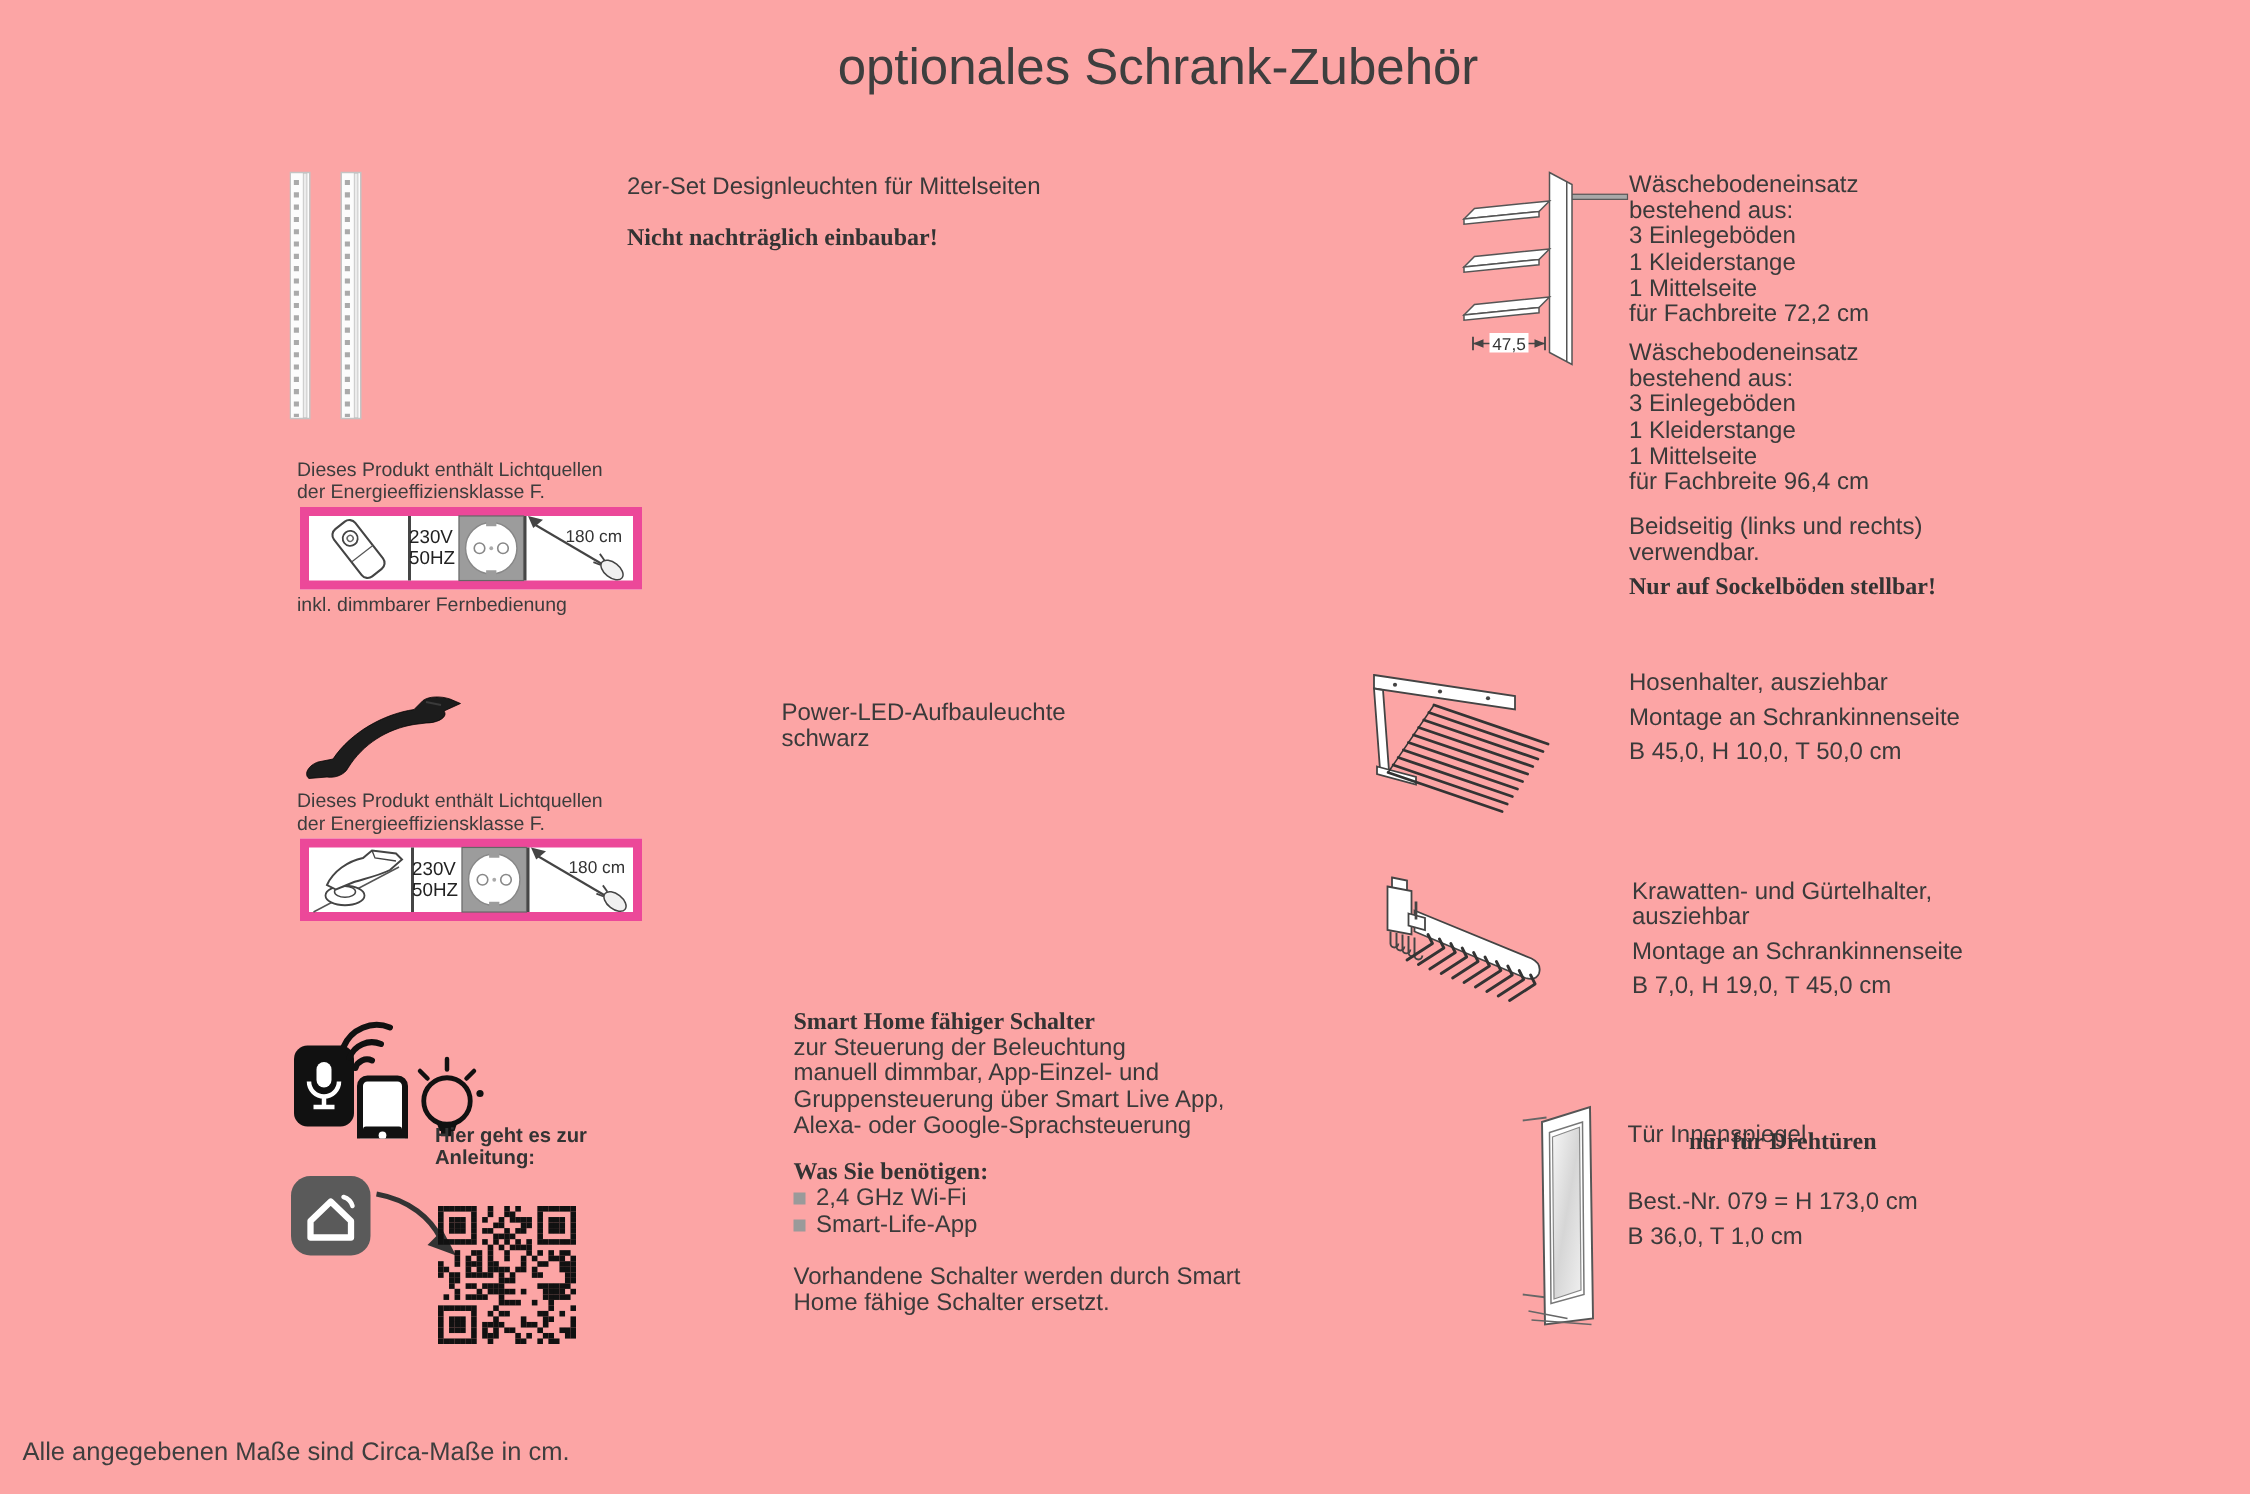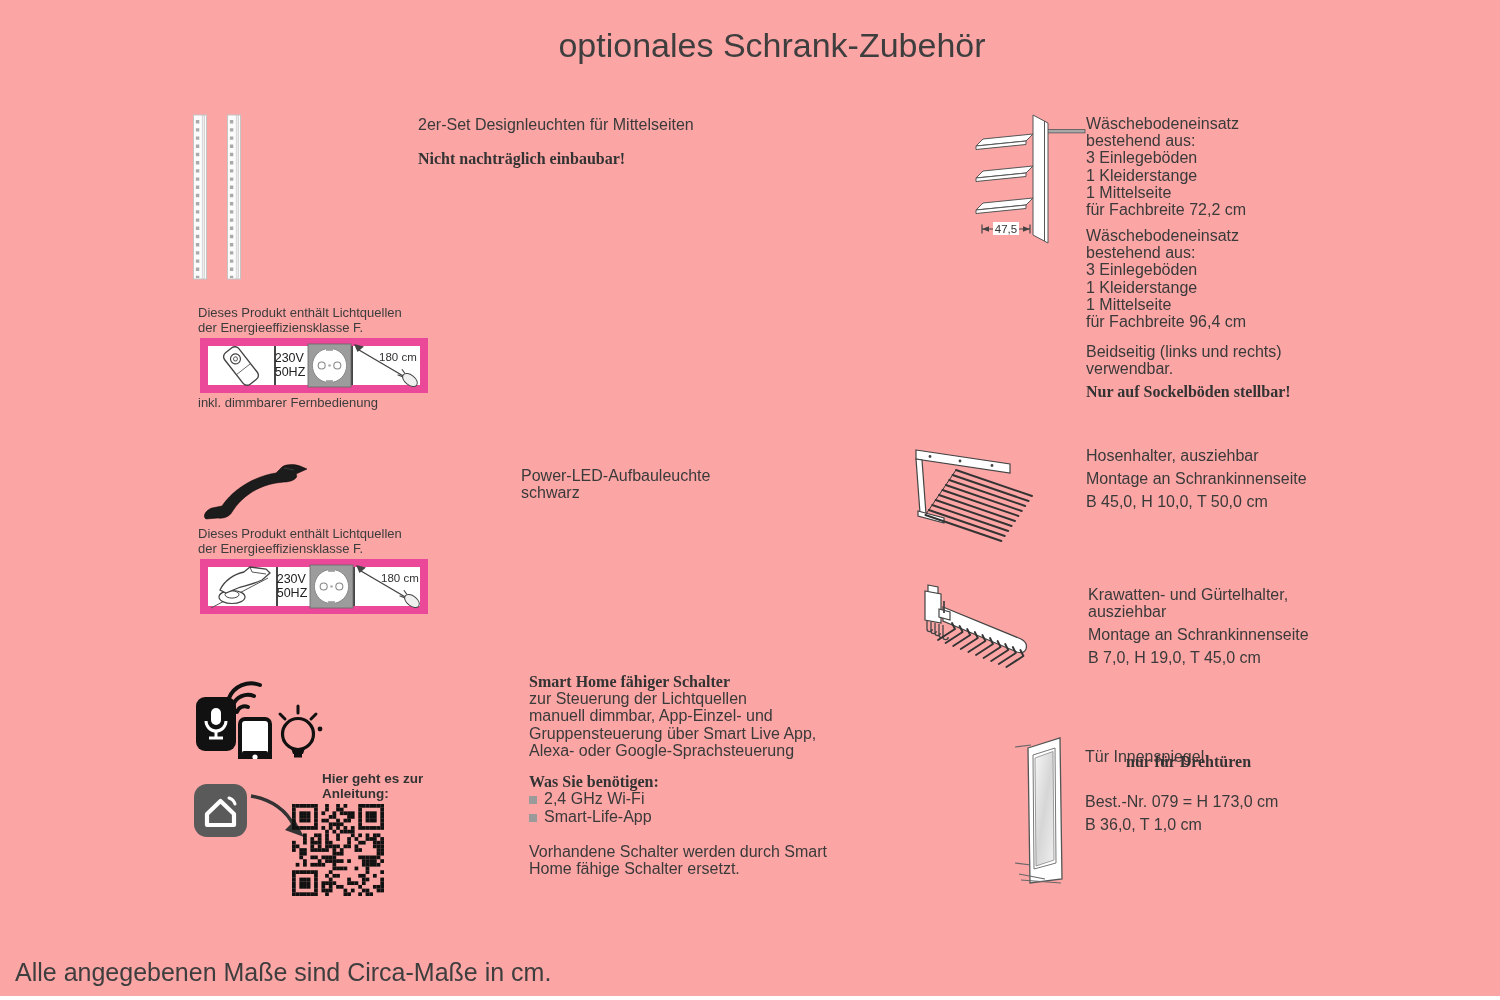--- a/index.html
+++ b/index.html
@@ -3,22 +3,22 @@
 <meta charset="utf-8">
 <style>
   html,body{margin:0;padding:0;background:#fff;}
   #page{position:relative;width:1500px;height:996px;background:#fca5a5;overflow:hidden;
         font-family:"Liberation Sans",sans-serif;color:#3a3a3a;padding-left:44px;}
   .abs{position:absolute;}
   .t16{font-size:16px;line-height:17.2px;color:#3a3a3a;}
   .t13{font-size:13px;line-height:14.5px;color:#3c3c3c;}
   .b{font-weight:700;color:#333;font-family:Liberation Serif, serif;}
   .title{left:0;right:0;top:26px;text-align:center;font-size:34px;font-weight:300;color:#3e3e3e;}
-  .footer{left:15px;top:958px;font-size:25px;font-weight:300;color:#3e3e3e;}
-  .spec-box{border:8px solid #ec4899;display:flex;background:#fff;box-sizing:border-box;width:228px;height:55px;}
+  .footer{left:15px;top:958px;font-size:17px;font-weight:300;color:#3e3e3e;}
+  .spec-box{border:6px solid #ec4899;display:flex;background:#fff;box-sizing:border-box;width:228px;height:55px;}
   .spec-cell{border-right:2px solid #454545;display:flex;align-items:center;justify-content:center;box-sizing:border-box;}
   .spec-cell:last-child{border-right:none;}
   .volt{font-size:12.5px;line-height:13.5px;color:#222;margin-right:2px;white-space:nowrap;}
   .bullet{display:inline-block;width:8px;height:8px;background:#9a9a9a;margin-right:7px;}
   .gap16{height:14px;}
   svg{display:block;}
   .qrlabel{font-size:13.5px;line-height:15px;font-weight:700;color:#333;}
 </style>
 </head>
 <body>
@@ -189,21 +189,21 @@
     </svg>
   </div>
 
   <div class="abs" style="left:247px;top:792px;">
     <svg width="68" height="50" viewBox="0 0 68 50">
       <path d="M4,4 C26,8 40,20 47,34" fill="none" stroke="#333" stroke-width="3.4"></path>
       <polygon points="57,45 38,38 48,28" fill="#333"></polygon>
     </svg>
   </div>
 
-  <div class="abs qrlabel" style="left:290px;top:771px;margin-left:32px;">
+  <div class="abs qrlabel" style="left:290px;top:749px;">
     <div>Hier geht es zur</div>
     <div>Anleitung:</div>
   </div>
 
   <div class="abs" style="left:292px;top:804px;">
     <svg id="qr-svg" width="92" height="92" viewBox="0 0 92 92">
         <rect x="0.00" y="0.00" width="3.74" height="3.74" fill="#111"></rect>
         <rect x="3.68" y="0.00" width="3.74" height="3.74" fill="#111"></rect>
         <rect x="7.36" y="0.00" width="3.74" height="3.74" fill="#111"></rect>
         <rect x="11.04" y="0.00" width="3.74" height="3.74" fill="#111"></rect>
@@ -495,21 +495,21 @@
         <rect x="51.52" y="88.32" width="3.74" height="3.74" fill="#111"></rect>
         <rect x="55.20" y="88.32" width="3.74" height="3.74" fill="#111"></rect>
         <rect x="66.24" y="88.32" width="3.74" height="3.74" fill="#111"></rect>
         <rect x="73.60" y="88.32" width="3.74" height="3.74" fill="#111"></rect>
         <rect x="77.28" y="88.32" width="3.74" height="3.74" fill="#111"></rect>
       </svg>
   </div>
 
   <div class="abs t16" style="left:529px;top:673px;width:330px;">
     <div class="b">Smart Home fähiger Schalter</div>
-    <div>zur Steuerung der Lichtquellen</div>
+    <div>zur Steuerung der Beleuchtung</div>
     <div>manuell dimmbar, App-Einzel- und</div>
     <div>Gruppensteuerung über Smart Live App,</div>
     <div>Alexa- oder Google-Sprachsteuerung</div>
     <div class="gap16"></div>
     <div class="b">Was Sie benötigen:</div>
     <div style="line-height:18px;"><span class="bullet"></span><span>2,4 GHz Wi-Fi</span></div>
     <div style="line-height:18px;"><span class="bullet"></span><span>Smart-Life-App</span></div>
     <div style="height:17px;"></div>
     <div>Vorhandene Schalter werden durch Smart</div>
     <div>Home fähige Schalter ersetzt.</div>

